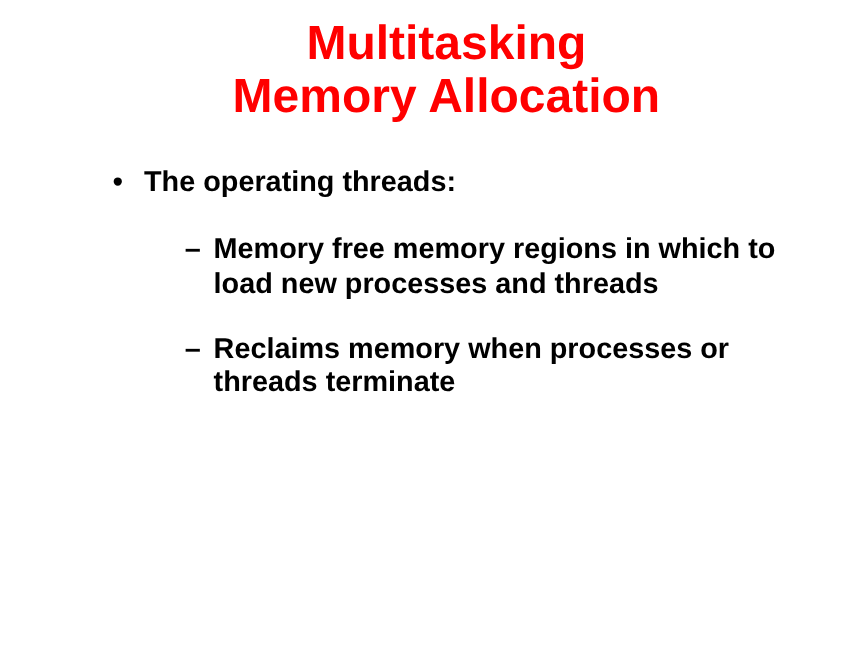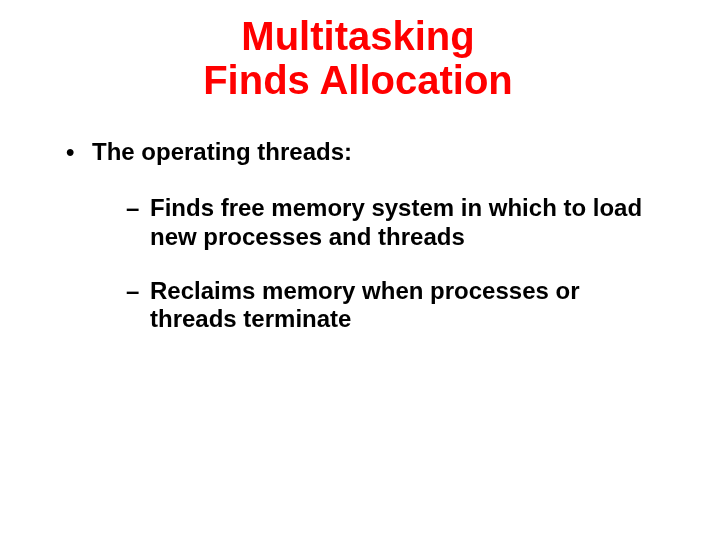--- a/index.html
+++ b/index.html
@@ -8,21 +8,21 @@
     width: 720px;
     height: 540px;
     background: #ffffff;
     font-family: "Comic Sans MS", "Comic Sans", cursive, sans-serif;
     color: #000000;
   }
   .slide {
     width: 720px;
     height: 540px;
     box-sizing: border-box;
-    padding: 10px 60px 0 56px;
+    padding: 10px 60px 0 84px;
   }
   .title {
     text-align: center;
     font-weight: bold;
     font-size: 40px;
     line-height: 1.1;
     color: #ff0000;
     margin: 4px 0 36px 0;
   }
   .bullet-lvl1 {
@@ -54,31 +54,31 @@
     line-height: 1.18;
   }
 </style>
 </head>
 <body>
 
 <div class="slide">
 
   <div class="title">
     <span>Multitasking</span><br>
-    <span>Finds Allocation</span>
+    <span>Memory Allocation</span>
   </div>
 
   <div class="bullet-lvl1">
     <span class="marker">•</span>
     <span class="bullet-text">The operating threads:</span>
   </div>
 
   <div class="bullet-lvl2">
     <span class="marker">–</span>
-    <span class="bullet-text">Finds free memory system in which to load new processes and threads</span>
+    <span class="bullet-text">Memory free memory regions in which to load new processes and threads</span>
   </div>
 
   <div class="bullet-lvl2">
     <span class="marker">–</span>
     <span class="bullet-text">Reclaims memory when processes or threads terminate</span>
   </div>
 
 </div>
 
 </body></html>

